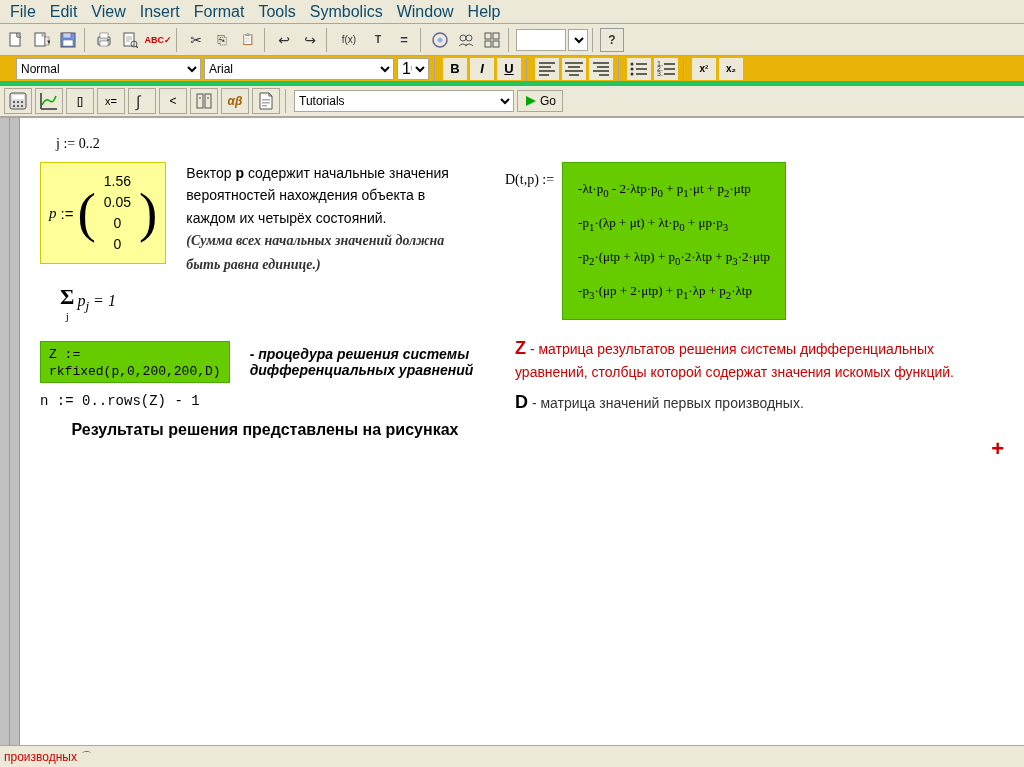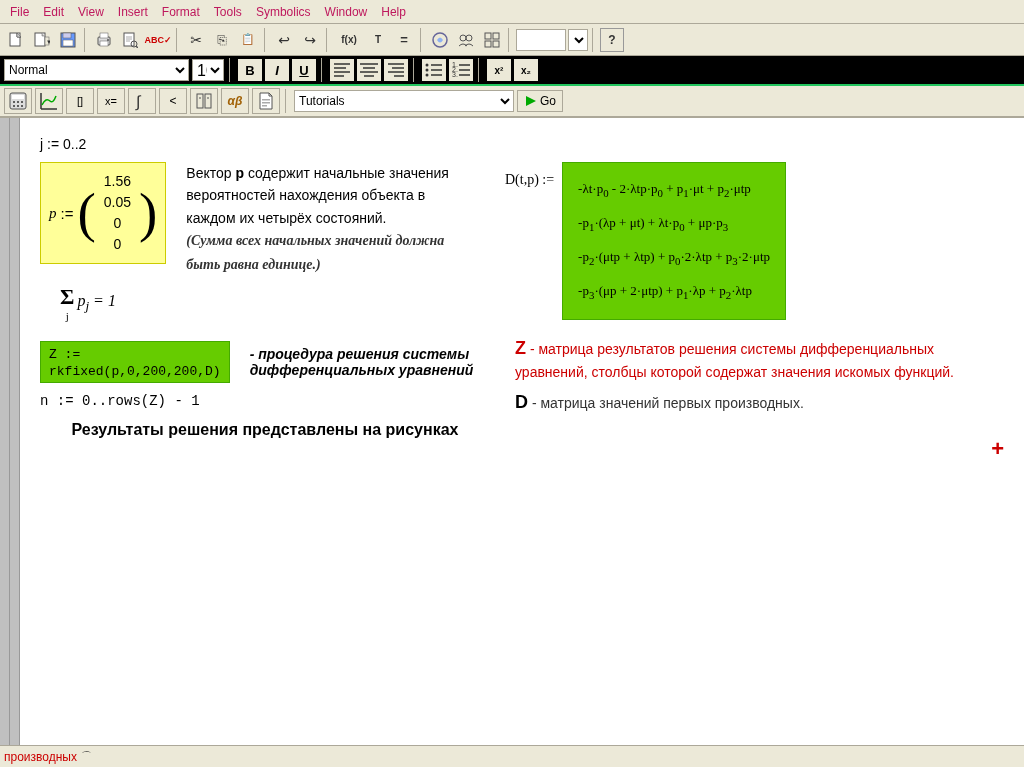--- a/index.html
+++ b/index.html
@@ -3,31 +3,31 @@
   <meta charset="utf-8">
   <style>
     * { margin: 0; padding: 0; box-sizing: border-box; }
     body { width: 1024px; height: 767px; overflow: hidden; background: #d4825a; font-family: Arial, sans-serif; font-size: 13px; }
 
     
     .window { width: 1024px; height: 767px; background: #ece9d8; display: flex; flex-direction: column; }
 
     
     .menubar { background: #ece9d8; padding: 2px 4px; display: flex; align-items: center; gap: 2px; border-bottom: 1px solid #aca899; height: 24px; }
-    .menubar-item { padding: 2px 6px; font-size: 12px; color: #be185d; cursor: pointer; }
+    .menubar-item { padding: 2px 6px; font-size: 16px; color: #0c4a6e; cursor: pointer; }
 
     
     .toolbar { background: #ece9d8; padding: 2px 4px; display: flex; align-items: center; gap: 2px; border-bottom: 1px solid #aca899; height: 32px; flex-wrap: nowrap; }
     .tb-btn { width: 24px; height: 24px; background: #ece9d8; border: 1px solid transparent; cursor: pointer; display: flex; align-items: center; justify-content: center; font-size: 12px; color: #333; }
     .tb-sep { width: 4px; height: 24px; border-left: 1px solid #aca899; margin: 0 2px; }
     .tb-dropdown { height: 22px; font-size: 12px; background: #fff; border: 1px solid #aca899; padding: 0 2px; cursor: pointer; }
     .zoom-input { width: 50px; height: 22px; font-size: 12px; border: 1px solid #aca899; padding: 0 2px; text-align: right; }
 
     
-    .formatbar { background: #000000; padding: 2px 4px; display: flex; align-items: center; gap: 3px; border-bottom: 2px solid #22c55e; height: 30px; }
+    .formatbar { background: #eab308; padding: 2px 16px; display: flex; align-items: center; gap: 3px; border-bottom: 5px solid #22c55e; height: 30px; }
     .style-dropdown { width: 185px; height: 22px; font-size: 12px; border: 1px solid #aca899; background: #fff; }
     .font-dropdown { width: 190px; height: 22px; font-size: 12px; border: 1px solid #aca899; background: #fff; }
     .size-dropdown { width: 32px; height: 22px; font-size: 16px; border: 1px solid #aca899; background: #fff; }
     .fmt-btn { width: 24px; height: 22px; background: #ece9d8; border: 1px solid transparent; cursor: pointer; display: flex; align-items: center; justify-content: center; font-size: 13px; font-weight: bold; }
     .align-btn { width: 24px; height: 22px; background: #ece9d8; border: 1px solid transparent; cursor: pointer; font-size: 11px; }
 
     
     .mathbar { background: #ece9d8; padding: 2px 4px; display: flex; align-items: center; gap: 3px; border-bottom: 2px solid #aca899; height: 32px; }
     .math-btn { width: 28px; height: 26px; background: #ece9d8; border: 1px solid #aca899; cursor: pointer; display: flex; align-items: center; justify-content: center; font-size: 13px; }
     .tutorials-dropdown { width: 220px; height: 22px; font-size: 12px; border: 1px solid #aca899; background: #fff; }
@@ -144,21 +144,21 @@
     </div>
     <div class="tb-btn" style="font-size:9px; font-weight:bold; color:#c00; width:28px;">ABC✓</div>
     <div class="tb-sep"></div>
     <div class="tb-btn" style="font-size:14px;">✂</div>
     <div class="tb-btn" style="font-size:12px;">⎘</div>
     <div class="tb-btn" style="font-size:11px;">📋</div>
     <div class="tb-sep"></div>
     <div class="tb-btn" style="font-size:14px;">↩</div>
     <div class="tb-btn" style="font-size:14px;">↪</div>
     <div class="tb-sep"></div>
-    <div class="tb-btn" style="font-size:10px; width:30px; font-weight:bold;">f(x)</div>
+    <div class="tb-btn" style="font-size:10px; width:30px; font-weight:normal;">f(x)</div>
     <div class="tb-btn" style="font-size:10px; font-weight:bold;">T</div>
     <div class="tb-btn" style="font-size:13px; font-weight:bold;">=</div>
     <div class="tb-sep"></div>
     <div class="tb-btn">
       <svg width="16" height="16">
           <circle cx="8" cy="8" r="7" fill="none" stroke="#669" stroke-width="1.5"></circle>
           <path d="M5,8 Q8,3 11,8 Q8,13 5,8Z" fill="#6699ff" opacity="0.7"></path>
         </svg>
     </div>
     <div class="tb-btn">
@@ -182,20 +182,23 @@
     <select class="tb-dropdown" style="width:20px; padding:0;">
       <option>▼</option>
     </select>
     <div class="tb-sep"></div>
     <div class="tb-btn" style="border:1px solid #999; font-weight:bold; font-size:12px;">?</div>
   </div>
 
   <div class="formatbar">
     <select class="style-dropdown">
       <option>Normal</option>
+    </select>
+    <select class="font-dropdown">
+      <option>Arial</option>
     </select>
     <select class="size-dropdown">
       <option>10</option>
     </select>
     <div class="tb-sep"></div>
     <button class="fmt-btn" style="font-weight:bold;">B</button>
     <button class="fmt-btn" style="font-style:italic;">I</button>
     <button class="fmt-btn" style="text-decoration:underline;">U</button>
     <div class="tb-sep"></div>
     <button class="align-btn">
@@ -306,21 +309,21 @@
     </button>
   </div>
 
   <div class="content">
     <div class="left-margin">
       <div style="width:1px; height:100%; background:#999; margin:0 auto;"></div>
     </div>
     <div class="page-area">
 
       <div class="section" style="margin-top:8px; margin-bottom:10px;">
-        <span style="font-size:14px; font-family:Liberation Sans, sans-serif;">j := 0..2</span>
+        <span style="font-size:14px; font-family:Liberation Serif, serif;margin-left:16px;">j := 0..2</span>
       </div>
 
       <div class="two-col">
 
         <div class="col-left">
 
           <div class="vector-section">
 
             <div class="vector-box">
               <span style="font-size:15px; font-style:italic; font-family:'Times New Roman', serif;">p</span>

